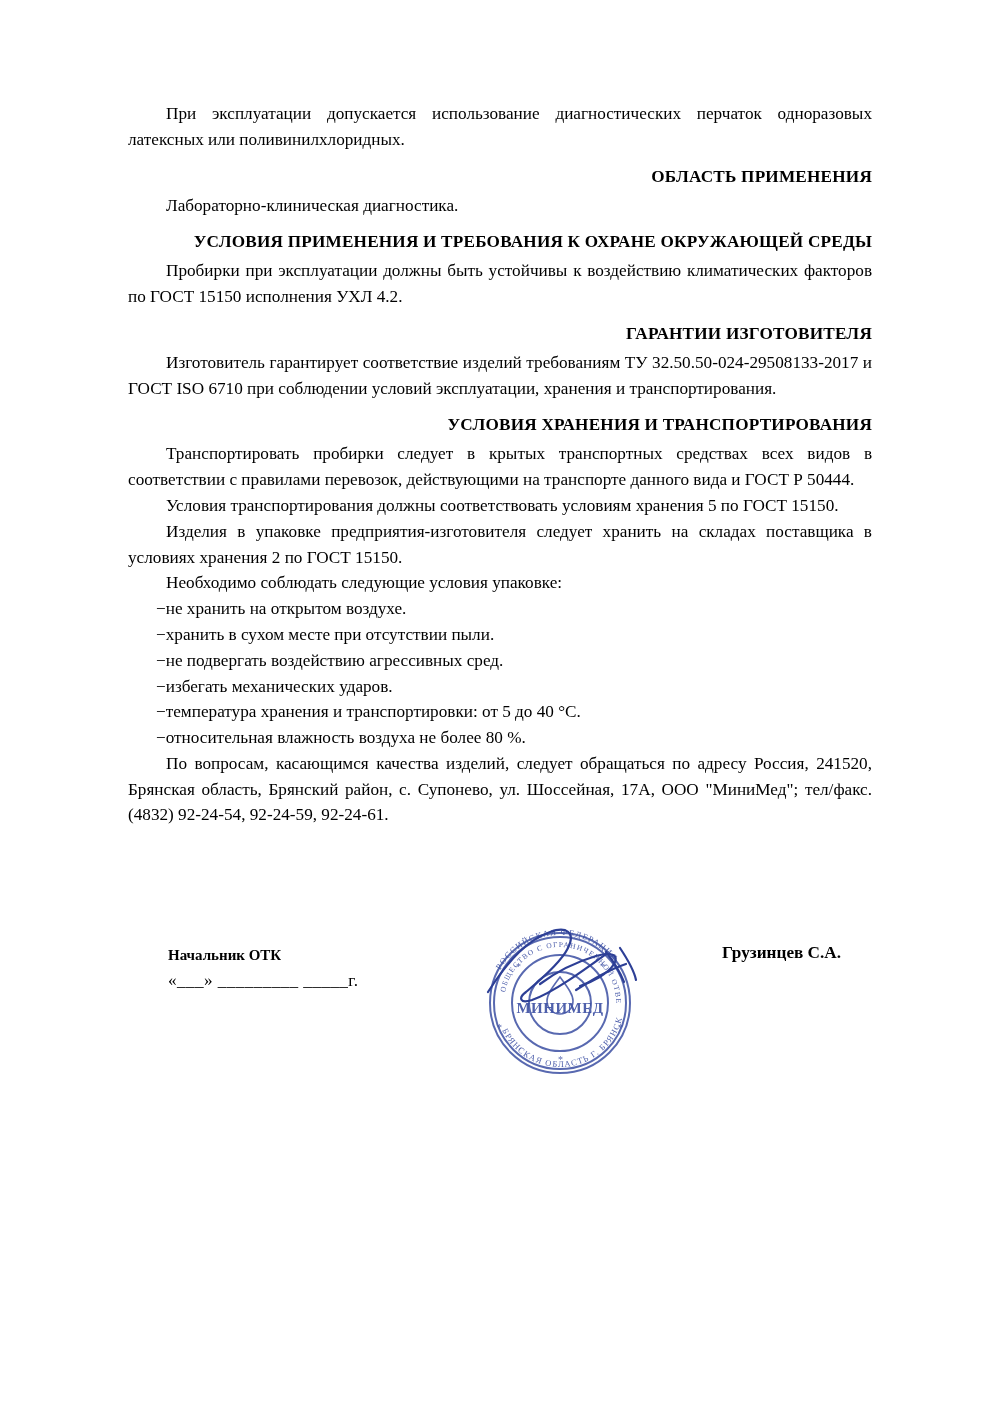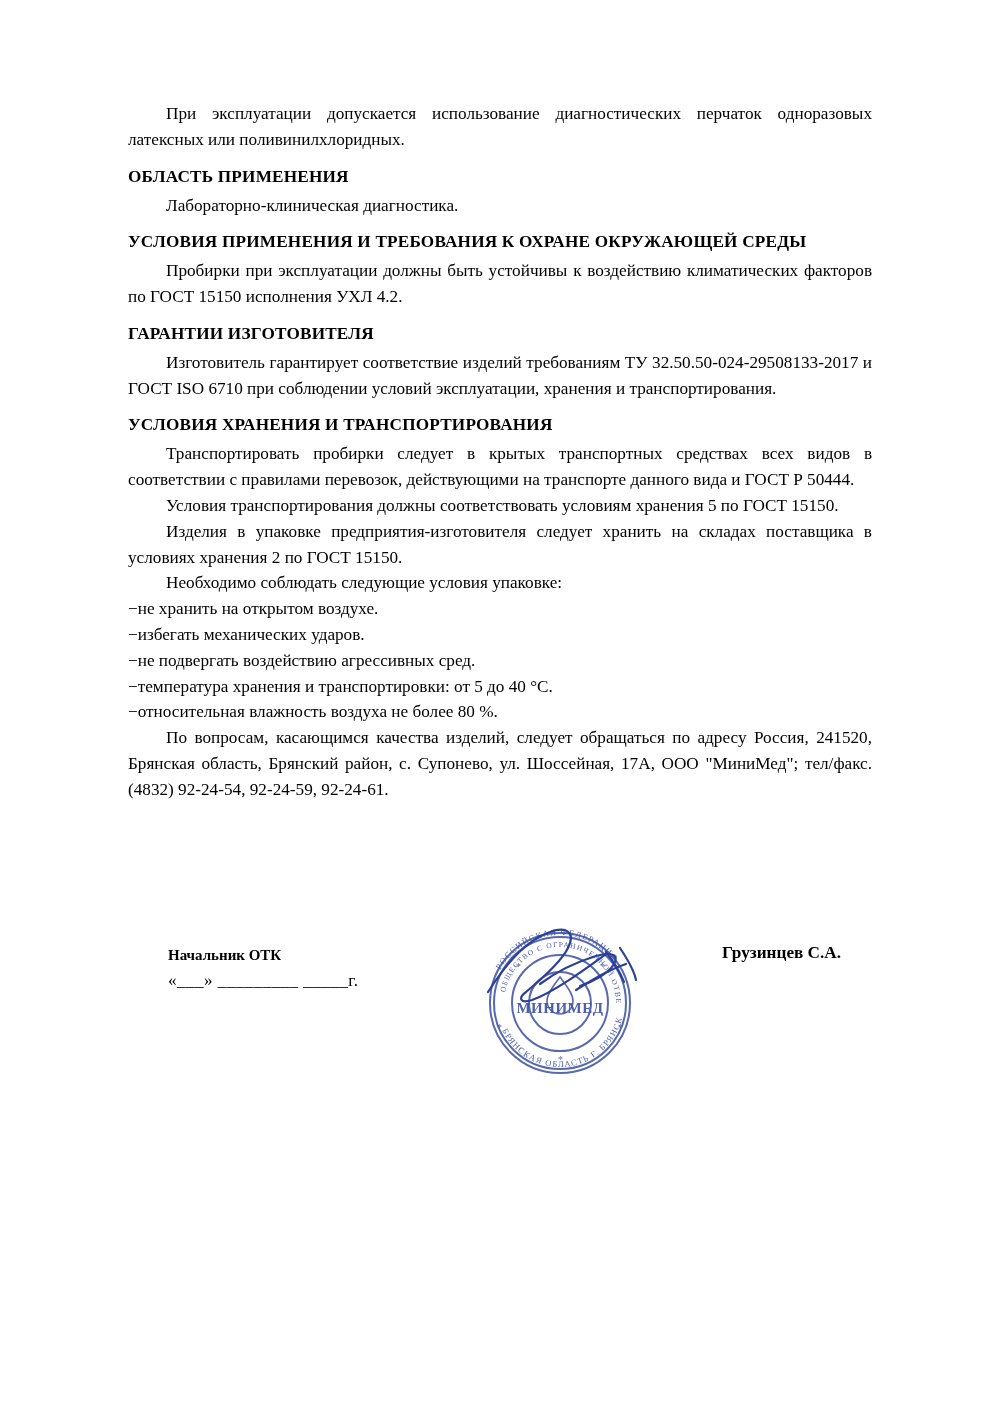--- a/index.html
+++ b/index.html
@@ -36,29 +36,30 @@
     text-align: justify;
     text-justify: inter-word;
   }
   p.ind {
     text-indent: 38px;
   }
   h2.head {
     margin: 12px 0 3px 0;
     font-size: 17.2px;
     font-weight: bold;
-    text-align: left;
+    text-align: right;
     line-height: 1.45;
     letter-spacing: 0.2px;
   }
   .dash-item {
     font-size: 17.2px;
     line-height: 1.5;
     text-indent: 0;
     text-align: left;
+    margin-left: 28px;
   }
   .sign-block {
     position: absolute;
     left: 128px;
     top: 930px;
     width: 744px;
     height: 160px;
   }
   .sign-left {
     position: absolute;
@@ -129,22 +130,23 @@
 
     <p class="ind">Транспортировать пробирки следует в крытых транспортных средствах всех видов в соответствии с правилами перевозок, действующими на транспорте данного вида и ГОСТ Р 50444.</p>
 
     <p class="ind">Условия транспортирования должны соответствовать условиям хранения 5 по ГОСТ 15150.</p>
 
     <p class="ind">Изделия в упаковке предприятия-изготовителя следует хранить на складах поставщика в условиях хранения 2 по ГОСТ 15150.</p>
 
     <p class="ind">Необходимо соблюдать следующие условия упаковке:</p>
 
     <p class="dash-item">−не хранить на открытом воздухе.</p>
+    <p class="dash-item">−хранить в сухом месте при отсутствии пыли.</p>
+    <p class="dash-item">−не подвергать воздействию агрессивных сред.</p>
     <p class="dash-item">−избегать механических ударов.</p>
-    <p class="dash-item">−не подвергать воздействию агрессивных сред.</p>
     <p class="dash-item">−температура хранения и транспортировки: от 5 до 40 °С.</p>
     <p class="dash-item">−относительная влажность воздуха не более 80 %.</p>
 
 
     <p class="ind just-last">По вопросам, касающимся качества изделий, следует обращаться по адресу Россия, 241520, Брянская область, Брянский район, с. Супонево, ул. Шоссейная, 17А, ООО "МиниМед"; тел/факс. (4832) 92-24-54, 92-24-59, 92-24-61.</p>
 
   </div>
 
   <div class="stamp">
     <svg width="180" height="180" viewBox="0 0 180 180" xmlns="http://www.w3.org/2000/svg">

